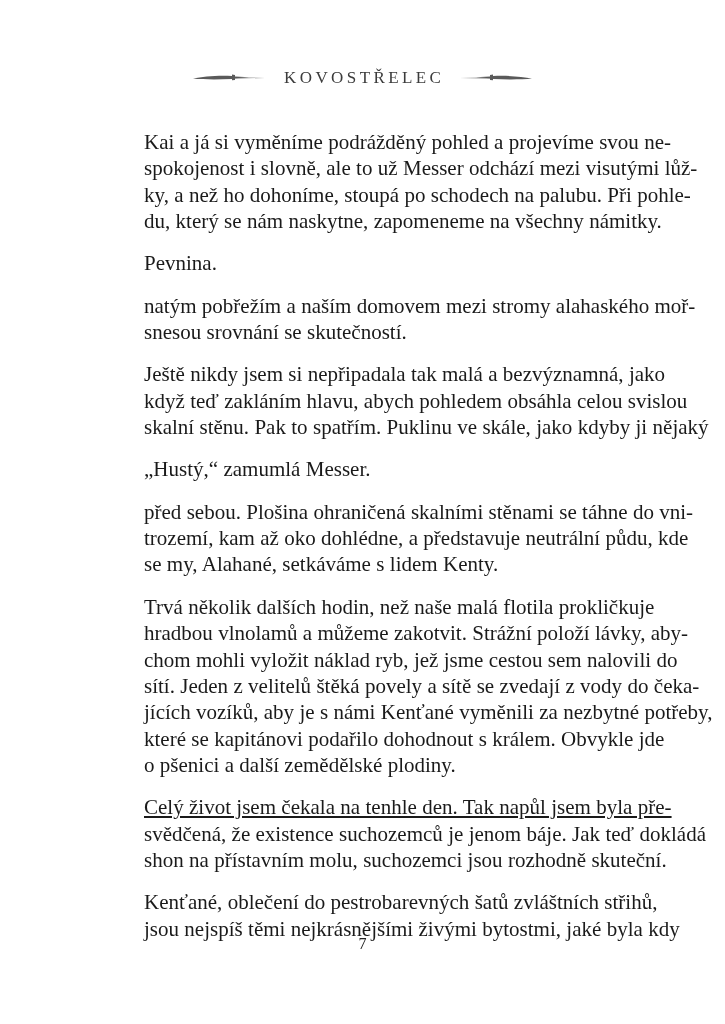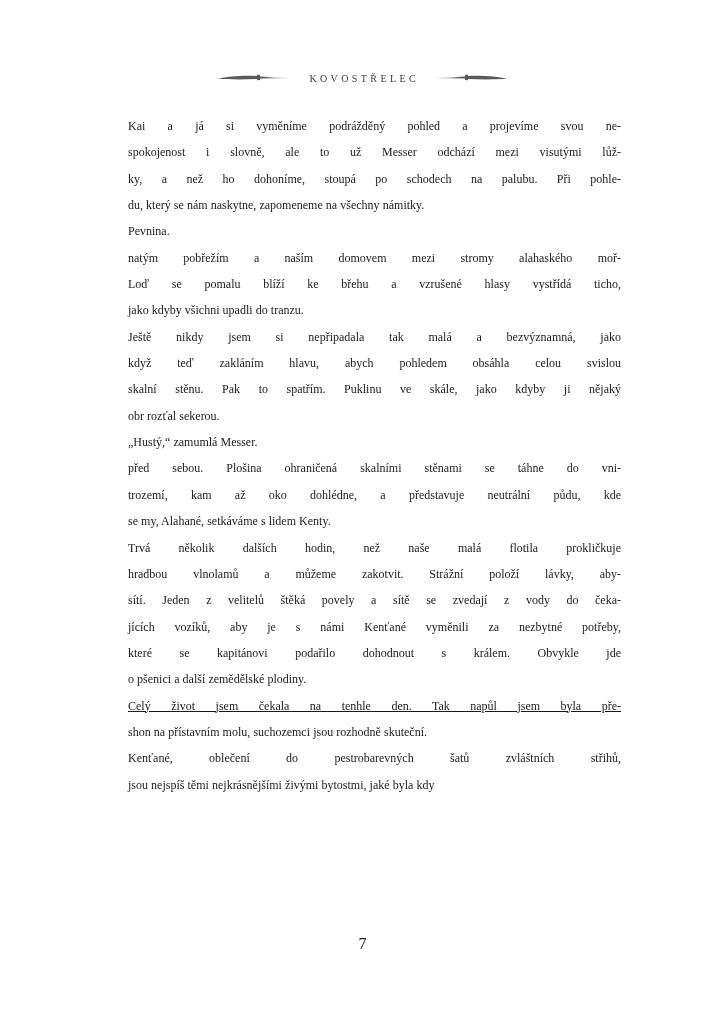--- a/index.html
+++ b/index.html
@@ -30,21 +30,21 @@
     left: 0;
     width: 725px;
     display: flex;
     align-items: center;
     justify-content: center;
     gap: 14px;
     height: 24px;
   }
   .rh-title {
     font-family: "Liberation Serif", "DejaVu Serif", serif;
-    font-size: 10px;
+    font-size: 17px;
     letter-spacing: 3.4px;
     color: #3c3c3c;
     white-space: nowrap;
     text-indent: 3.4px;
   }
   .ornament {
     display: block;
     width: 76px;
     height: 16px;
     flex: none;
@@ -54,22 +54,22 @@
   }
 
   
   .textblock {
     position: absolute;
     left: 105px;
     top: 113px;
     width: 516px;
   }
   p.para {
-    margin: 0;
-    font-size: 12px;
+    margin: 16px;
+    font-size: 21px;
     line-height: 26.35px;
     text-align: justify;
     text-indent: 23px;
     -webkit-hyphens: none;
     hyphens: none;
     word-spacing: 0.1px;
   }
   
   p.para > span.l {
     display: block;
@@ -114,49 +114,47 @@
         <span class="l" style="text-indent: 23px;">Kai a já si vyměníme podrážděný pohled a projevíme svou ne-</span>
         <span class="l">spokojenost i slovně, ale to už Messer odchází mezi visutými lůž-</span>
         <span class="l">ky, a než ho dohoníme, stoupá po schodech na palubu. Při pohle-</span>
         <span class="l endline">du, který se nám naskytne, zapomeneme na všechny námitky.</span>
       </p>
       <p class="para">
         <span class="l endline" style="text-indent: 23px;">Pevnina.</span>
       </p>
       <p class="para">
         <span class="l">natým pobřežím a naším domovem mezi stromy alahaského moř-</span>
-      </p>
-      <p class="para">
-        <span class="l" style="text-indent: 23px;">Loď se pomalu blíží ke břehu a vzrušené hlasy vystřídá ticho,</span>
-        <span class="l endline">jako kdyby všichni upadli do tranzu.</span>
+        <span class="l endline">snesou srovnání se skutečností.</span>
       </p>
       <p class="para">
         <span class="l" style="text-indent: 23px;">Ještě nikdy jsem si nepřipadala tak malá a bezvýznamná, jako</span>
         <span class="l">když teď zakláním hlavu, abych pohledem obsáhla celou svislou</span>
         <span class="l">skalní stěnu. Pak to spatřím. Puklinu ve skále, jako kdyby ji nějaký</span>
-        <span class="l endline">obr rozťal sekerou.</span>
       </p>
       <p class="para">
         <span class="l endline" style="text-indent: 23px;">„Hustý,“ zamumlá Messer.</span>
       </p>
       <p class="para">
         <span class="l">před sebou. Plošina ohraničená skalními stěnami se táhne do vni-</span>
         <span class="l">trozemí, kam až oko dohlédne, a představuje neutrální půdu, kde</span>
         <span class="l endline">se my, Alahané, setkáváme s lidem Kenty.</span>
       </p>
       <p class="para">
         <span class="l" style="text-indent: 23px;">Trvá několik dalších hodin, než naše malá flotila prokličkuje</span>
         <span class="l">hradbou vlnolamů a můžeme zakotvit. Strážní položí lávky, aby-</span>
+        <span class="l">chom mohli vyložit náklad ryb, jež jsme cestou sem nalovili do</span>
         <span class="l">sítí. Jeden z velitelů štěká povely a sítě se zvedají z vody do čeka-</span>
         <span class="l">jících vozíků, aby je s námi Kenťané vyměnili za nezbytné potřeby,</span>
         <span class="l">které se kapitánovi podařilo dohodnout s králem. Obvykle jde</span>
         <span class="l endline">o pšenici a další zemědělské plodiny.</span>
       </p>
       <p class="para">
         <span class="l" style="text-indent: 23px; text-decoration: underline;">Celý život jsem čekala na tenhle den. Tak napůl jsem byla pře-</span>
+        <span class="l">svědčená, že existence suchozemců je jenom báje. Jak teď dokládá</span>
         <span class="l endline">shon na přístavním molu, suchozemci jsou rozhodně skuteční.</span>
       </p>
       <p class="para">
         <span class="l" style="text-indent: 23px;">Kenťané, oblečení do pestrobarevných šatů zvláštních střihů,</span>
         <span class="l endline">jsou nejspíš těmi nejkrásnějšími živými bytostmi, jaké byla kdy</span>
       </p>
     </div>
 
   <div class="folio">7</div>
 

